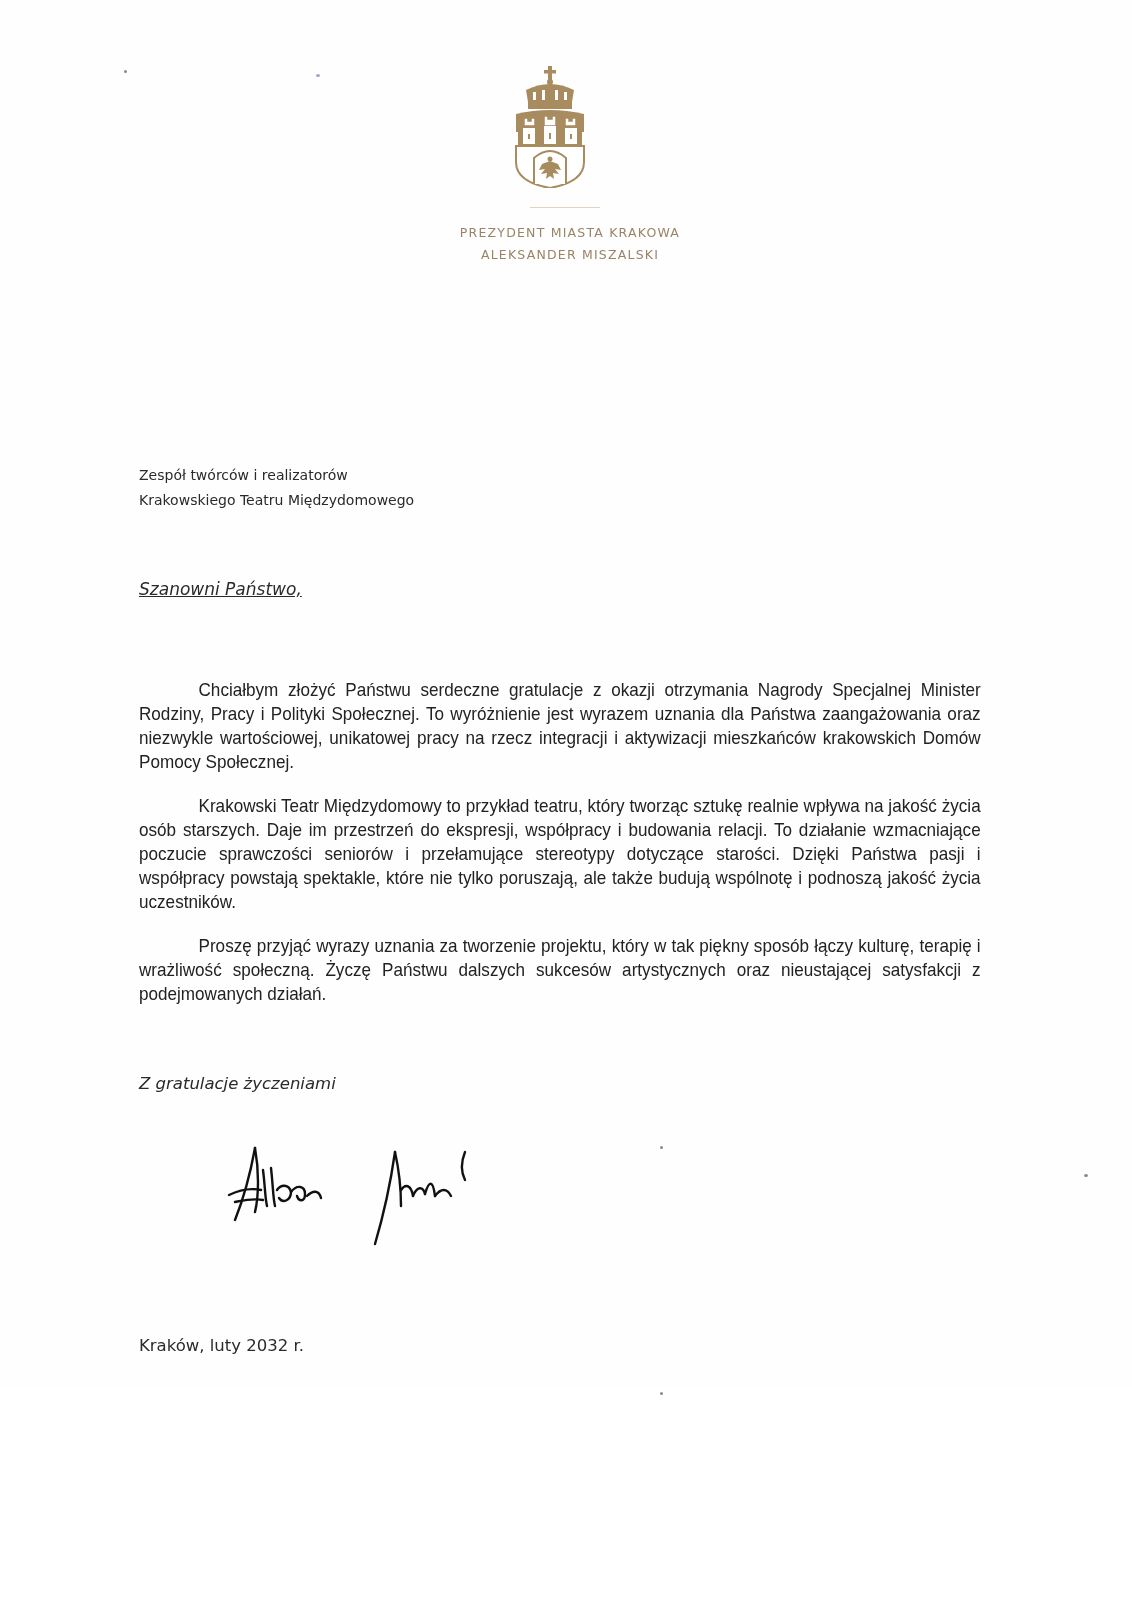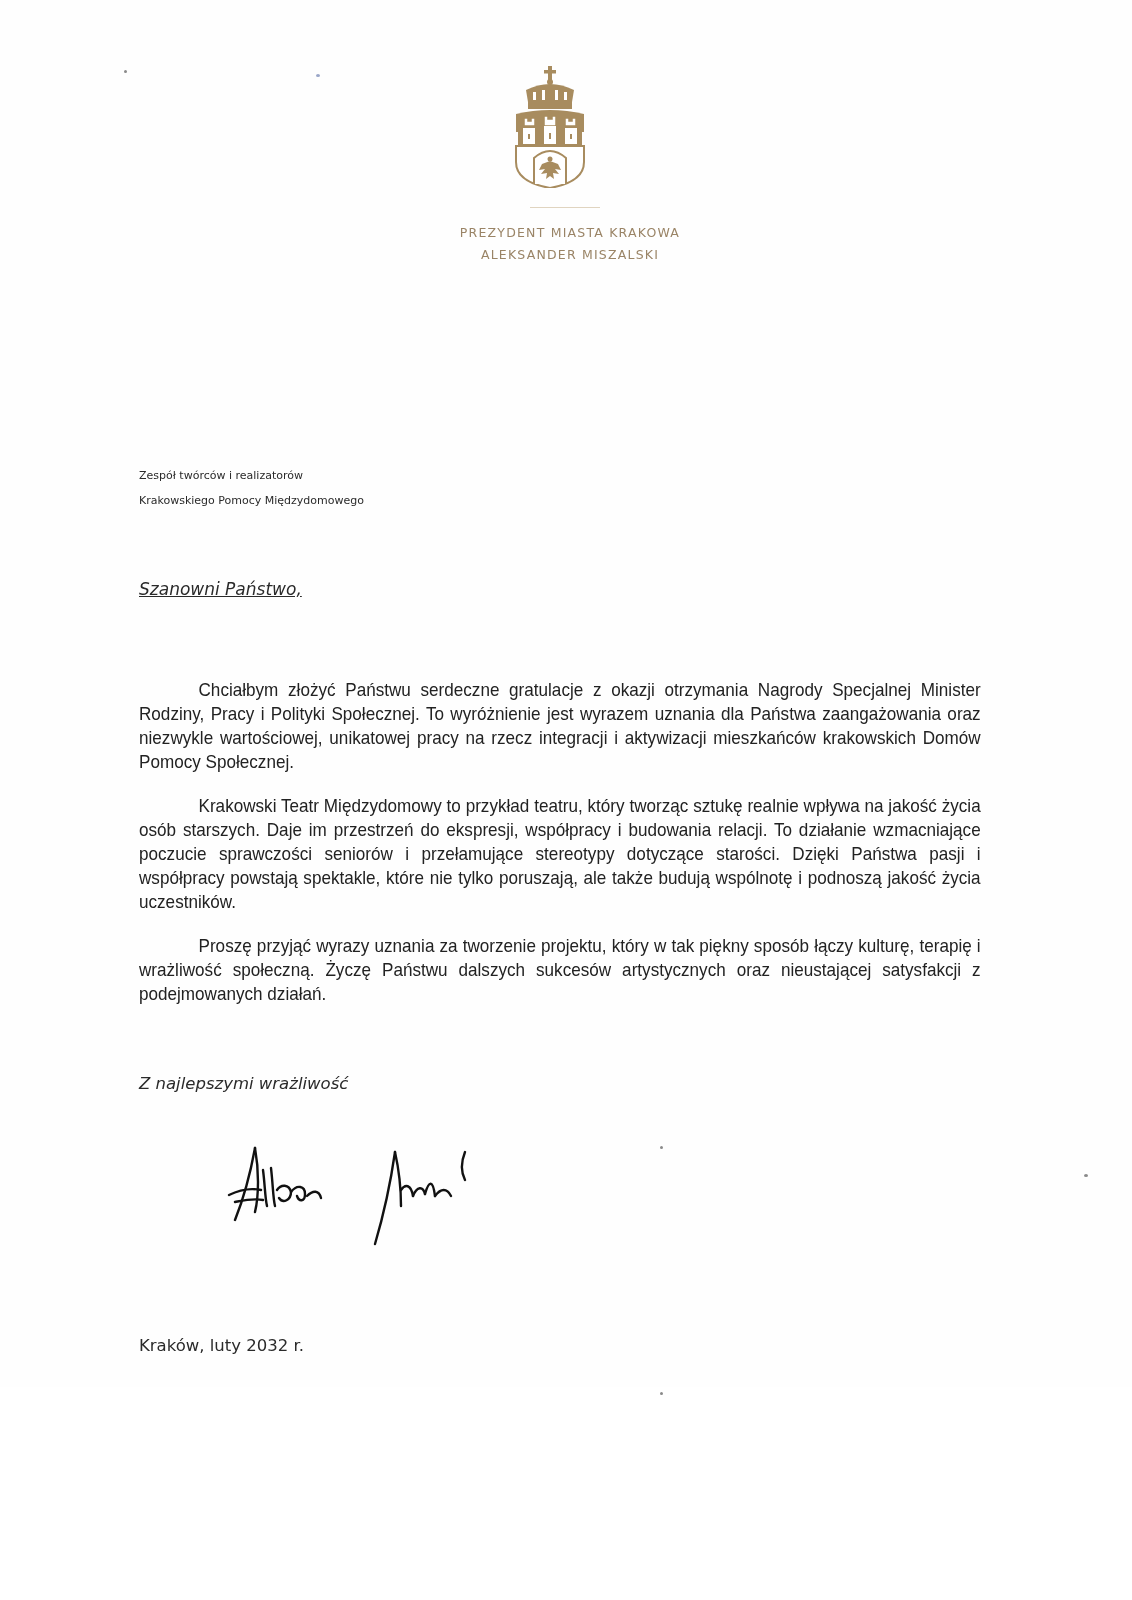--- a/index.html
+++ b/index.html
@@ -47,21 +47,21 @@
       color: #9a8466;
     }
     .header-title.line1 { top: 225px; left: 4px; }
     .header-title.line2 { top: 247px; left: 4px; }
 
     .addressee {
       position: absolute;
       left: 139px;
       top: 463px;
       font-family: "DejaVu Sans", sans-serif;
-      font-size: 11px;
+      font-size: 14px;
       line-height: 25px;
       color: #2a2a2a;
     }
     .salutation {
       position: absolute;
       left: 139px;
       top: 579px;
       font-family: "DejaVu Sans", sans-serif;
       font-style: italic;
       font-size: 17px;
@@ -167,30 +167,30 @@
       <path d="M38 95 L30 98 L27 104 L33 103 L29 108 L35 107 L34 113 L38 110 L42 113 L41 107 L47 108 L43 103 L49 104 L46 98 Z"></path>
     </g>
   </svg>
 
   <div class="header-rule"></div>
   <div class="header-title line1">PREZYDENT MIASTA KRAKOWA</div>
   <div class="header-title line2">ALEKSANDER MISZALSKI</div>
 
   <div class="addressee">
     <div>Zespół twórców i realizatorów</div>
-    <div>Krakowskiego Pomocy Międzydomowego</div>
+    <div>Krakowskiego Teatru Międzydomowego</div>
   </div>
 
   <div class="salutation">Szanowni Państwo,</div>
 
   <div class="body-para p1">Chciałbym złożyć Państwu serdeczne gratulacje z okazji otrzymania Nagrody Specjalnej Minister Rodziny, Pracy i Polityki Społecznej. To wyróżnienie jest wyrazem uznania dla Państwa zaangażowania oraz niezwykle wartościowej, unikatowej pracy na rzecz integracji i aktywizacji mieszkańców krakowskich Domów Pomocy Społecznej.</div>
   <div class="body-para p2">Krakowski Teatr Międzydomowy to przykład teatru, który tworząc sztukę realnie wpływa na jakość życia osób starszych. Daje im przestrzeń do ekspresji, współpracy i budowania relacji. To działanie wzmacniające poczucie sprawczości seniorów i przełamujące stereotypy dotyczące starości. Dzięki Państwa pasji i współpracy powstają spektakle, które nie tylko poruszają, ale także budują wspólnotę i podnoszą jakość życia uczestników.</div>
   <div class="body-para p3">Proszę przyjąć wyrazy uznania za tworzenie projektu, który w tak piękny sposób łączy kulturę, terapię i wrażliwość społeczną. Życzę Państwu dalszych sukcesów artystycznych oraz nieustającej satysfakcji z podejmowanych działań.</div>
 
-  <div class="closing">Z najlepszymi wrażliwość</div>
+  <div class="closing">Z gratulacje życzeniami</div>
 
   <svg class="signature" viewBox="0 0 320 110">
     <g fill="none" stroke="#111111" stroke-width="2.4" stroke-linecap="round" stroke-linejoin="round">
 
       <path d="M30 8 C26 30 18 60 10 80"></path>
       <path d="M30 8 C34 30 34 55 30 72"></path>
       <path d="M4 55 C14 50 26 48 36 50"></path>
       <path d="M10 62 C20 60 28 58 38 60"></path>
       <path d="M38 30 C40 45 40 58 42 66"></path>
       <path d="M46 28 C48 45 48 58 50 66"></path>

